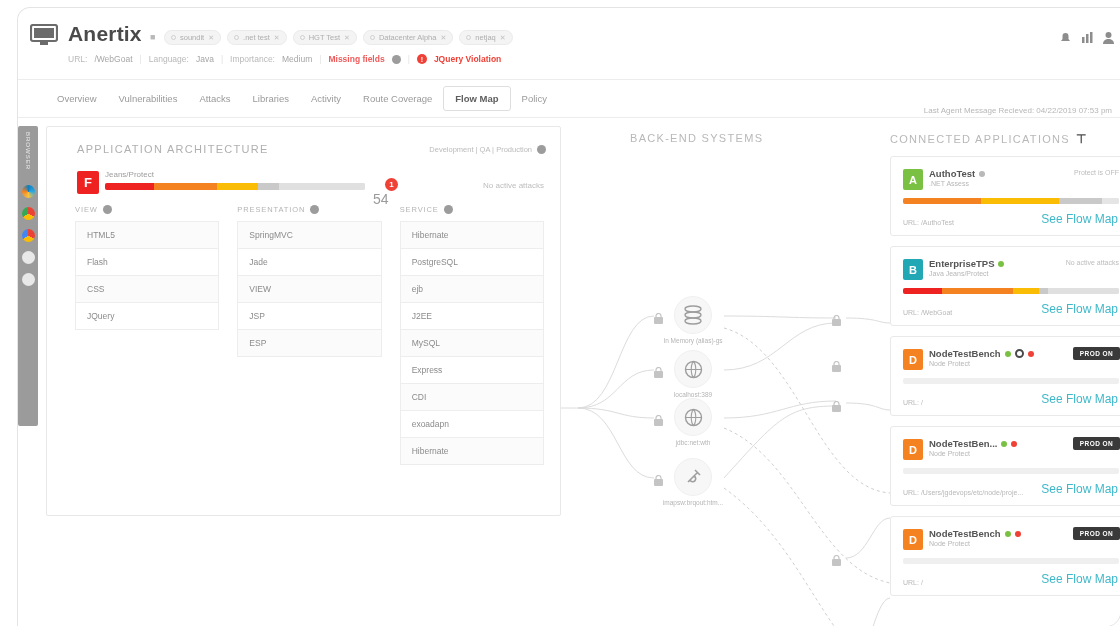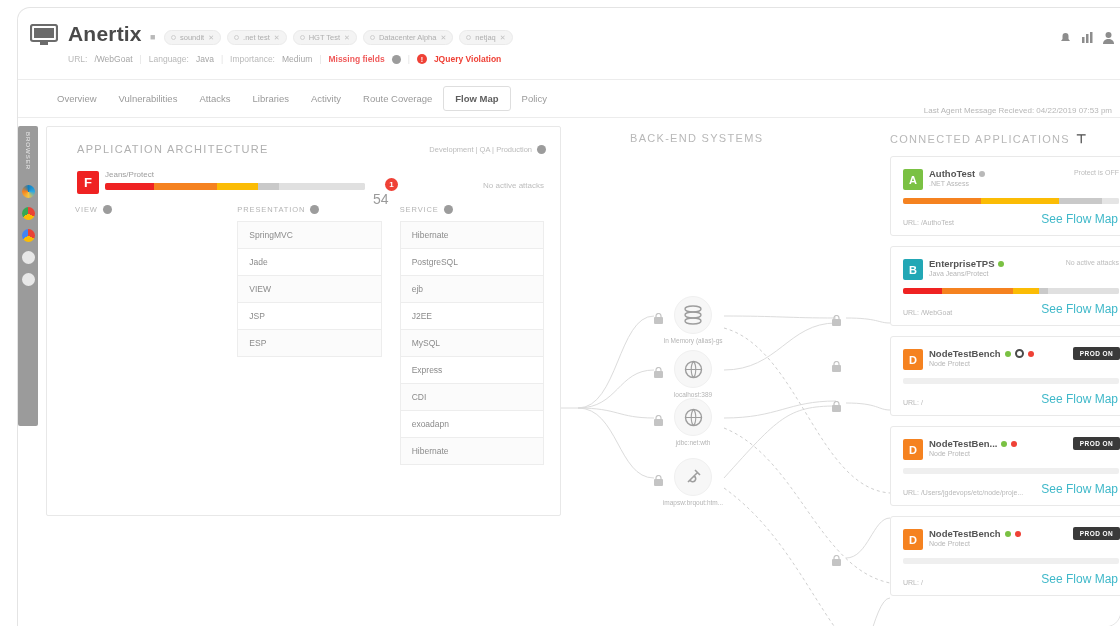--- a/index.html
+++ b/index.html
@@ -333,20 +333,34 @@
       <div class="bar-badge">1</div>
       <div class="no-attacks">No active attacks</div>
 
       <div class="cols">
 
         <div class="col">
           <div class="col-head">
             <span>VIEW</span>
             <span class="gear-sm"></span>
           </div>
+          <div class="col-list">
+            <div class="col-item">
+                <span>HTML5</span>
+              </div>
+            <div class="col-item">
+                <span>Flash</span>
+              </div>
+            <div class="col-item">
+                <span>CSS</span>
+              </div>
+            <div class="col-item">
+                <span>JQuery</span>
+              </div>
+          </div>
         </div>
 
         <div class="col">
           <div class="col-head">
             <span>PRESENTATION</span>
             <span class="gear-sm"></span>
           </div>
           <div class="col-list">
             <div class="col-item">
                 <span>SpringMVC</span>

